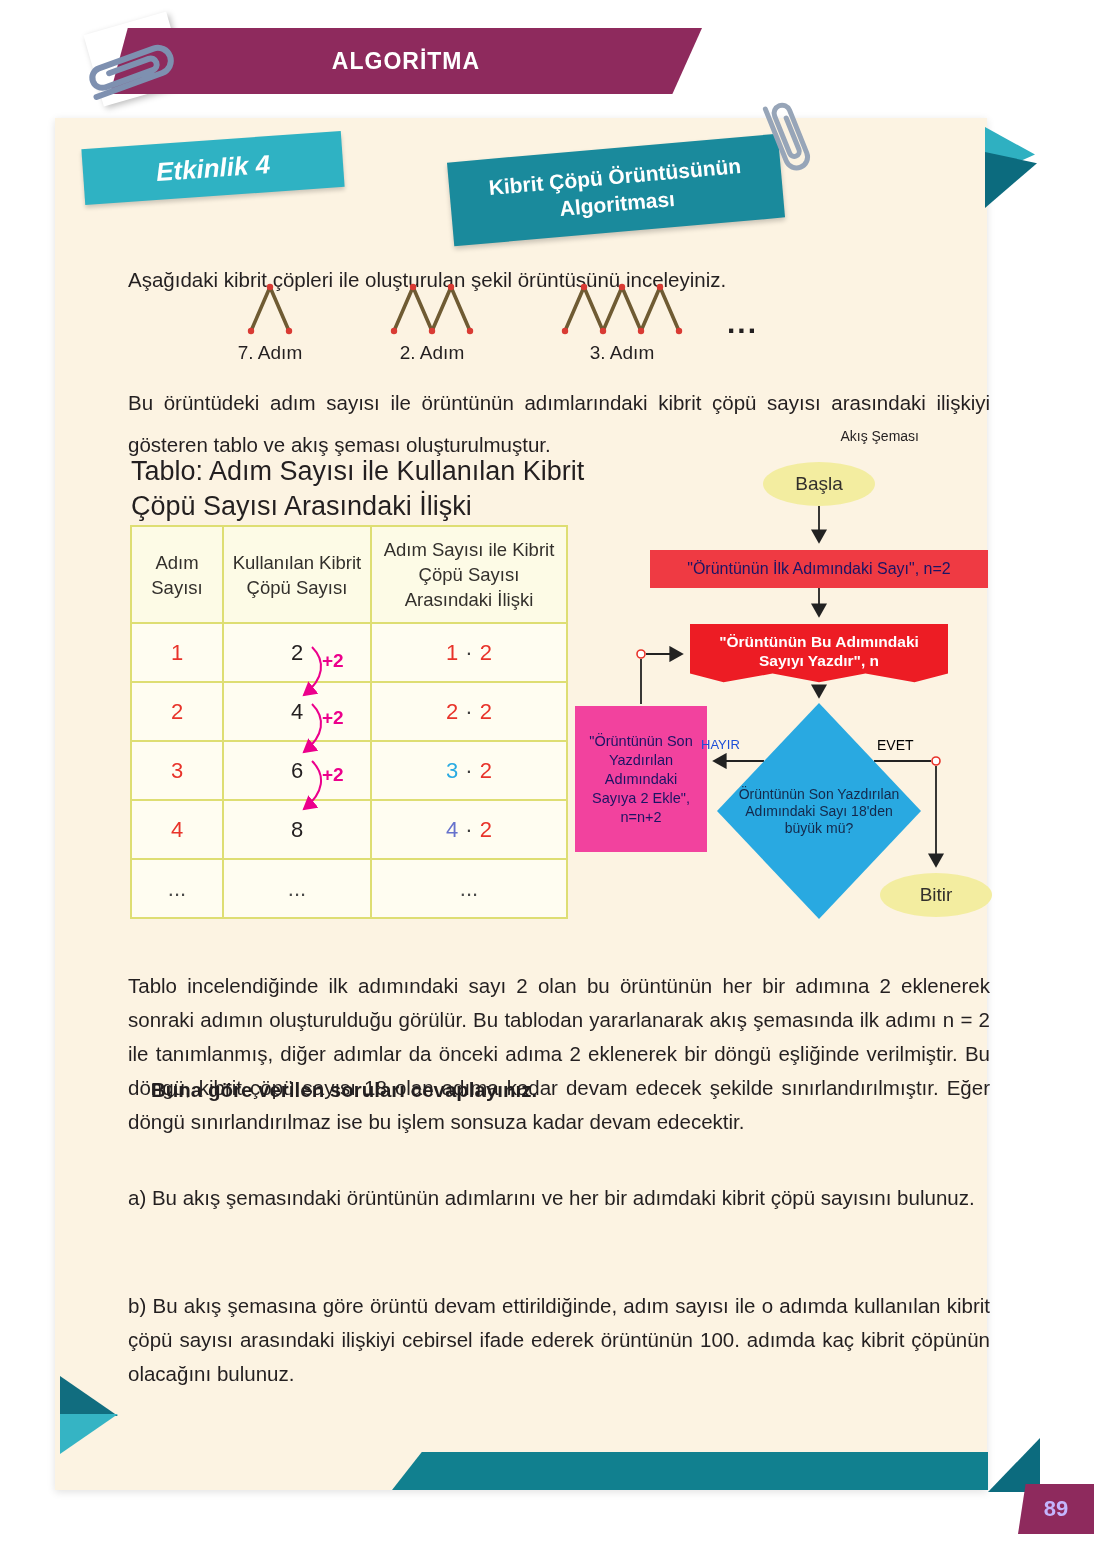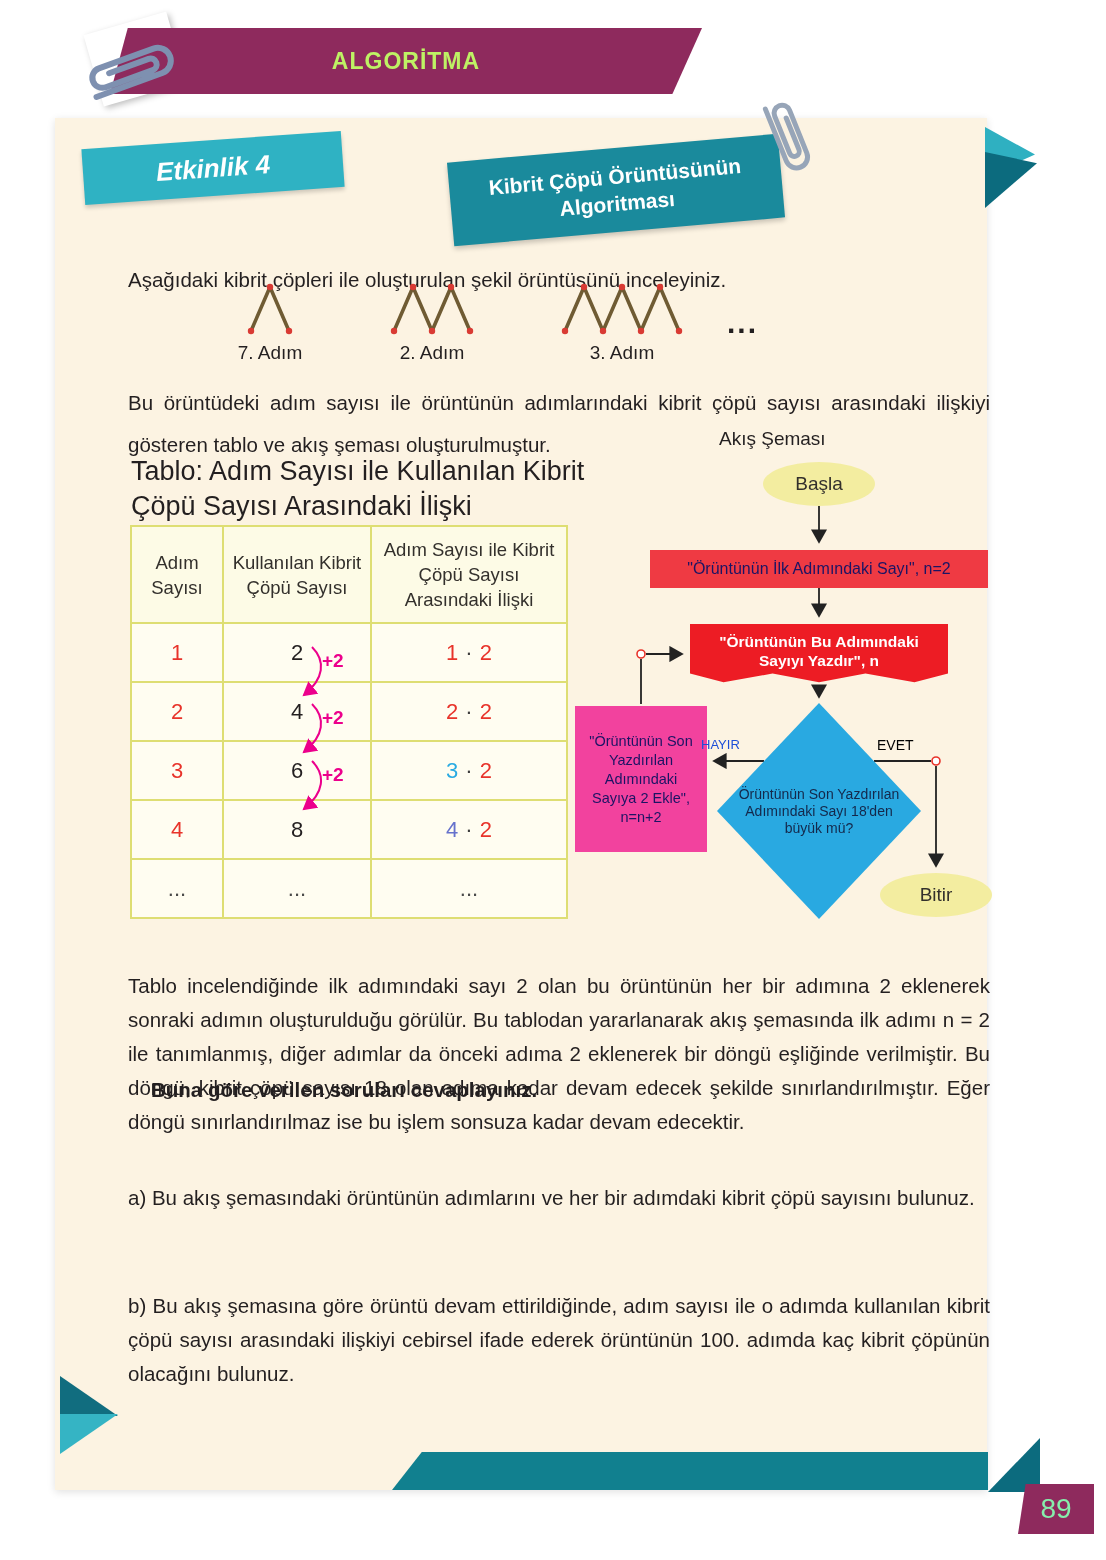--- a/index.html
+++ b/index.html
@@ -8,21 +8,21 @@
     font-family:"Liberation Sans", sans-serif;color:#231f20;overflow:hidden;
   }
   .abs{position:absolute;}
 
   
   .header-banner{
     position:absolute;left:110px;top:28px;width:592px;height:66px;
     background:#8e2a5d;clip-path:polygon(3% 0,100% 0,95% 100%,0 100%);
     display:flex;align-items:center;justify-content:center;
   }
-  .header-banner span{color:#bef264;font-size:23px;font-weight:bold;letter-spacing:1px;}
+  .header-banner span{color:#ffffff;font-size:23px;font-weight:bold;letter-spacing:1px;}
   .paper-corner{
     position:absolute;left:92px;top:22px;width:86px;height:74px;background:#fff;
     transform:rotate(-16deg);box-shadow:2px 3px 6px rgba(0,0,0,.25);
   }
 
   
   .sheet{
     position:absolute;left:55px;top:118px;width:932px;height:1372px;
     background:#fcf3e2;box-shadow:0 2px 8px rgba(0,0,0,.12);
   }
@@ -54,21 +54,21 @@
   .mgroup{position:absolute;top:163px;text-align:center;}
   .mgroup .lbl{font-size:19px;margin-top:3px;color:#231f20;}
   .mg1{left:160px;width:110px;}
   .mg2{left:322px;width:110px;}
   .mg3{left:500px;width:134px;}
   .mstick{stroke:#6f5b33;stroke-width:3.6;fill:none;stroke-linejoin:round;stroke-linecap:round;}
   .mhead{fill:#d93a33;}
   .mell{position:absolute;left:672px;top:188px;font-size:30px;font-weight:bold;letter-spacing:2px;}
 
   
-  .flow-title{position:absolute;left:664px;top:310px;width:200px;text-align:left;font-size:19px;}
+  .flow-title{position:absolute;left:664px;top:310px;width:200px;text-align:right;font-size:14px;}
   .table-title{position:absolute;left:76px;top:336px;width:460px;font-size:27px;line-height:35px;}
   .table-wrap{position:absolute;left:75px;top:407px;}
   table.tbl{border-collapse:collapse;background:#fffdf1;}
   .tbl td{border:2px solid #dede73;text-align:center;vertical-align:middle;}
   .tbl .hd{font-size:18.5px;line-height:25px;color:#33302c;padding:10px 4px;background:#fdfbe6;}
   .tbl .val{font-size:22px;height:55px;}
   .c-step{color:#e8332a;}
   .c-stick{color:#231f20;}
   .rel-red{color:#e8332a;}
   .rel-blue{color:#2aabe2;}
@@ -109,21 +109,21 @@
   .fold-tr-b{position:absolute;left:985px;top:152px;width:52px;height:56px;background:#0c6b7e;clip-path:polygon(0 0,100% 20%,0 100%);}
   .tri-bl-a{position:absolute;left:60px;top:1376px;width:58px;height:40px;background:#116d7f;clip-path:polygon(0 0,100% 100%,0 100%);}
   .tri-bl-b{position:absolute;left:60px;top:1414px;width:58px;height:40px;background:#35b4c4;clip-path:polygon(0 0,100% 0,0 100%);}
   .strip-bottom{position:absolute;left:392px;top:1452px;width:596px;height:38px;background:#11808f;clip-path:polygon(5% 0,100% 0,100% 100%,0 100%);}
   .tri-br{position:absolute;left:988px;top:1438px;width:52px;height:54px;background:#0c6b7e;clip-path:polygon(100% 0,100% 100%,0 100%);}
   .pagenum-box{
     position:absolute;left:1018px;top:1484px;width:76px;height:50px;background:#8e2a5d;
     clip-path:polygon(10% 0,100% 0,100% 100%,0 100%);
     display:flex;align-items:center;justify-content:center;
   }
-  .pagenum-box span{color:#86efac;font-size:28px;font-weight:normal;}
+  .pagenum-box span{color:#c4b5fd;font-size:22px;font-weight:bold;}
 </style>
 </head>
 <body>
 
 <div class="paper-corner"></div>
 
 <div class="header-banner">
   <span>ALGORİTMA</span>
 </div>
 

